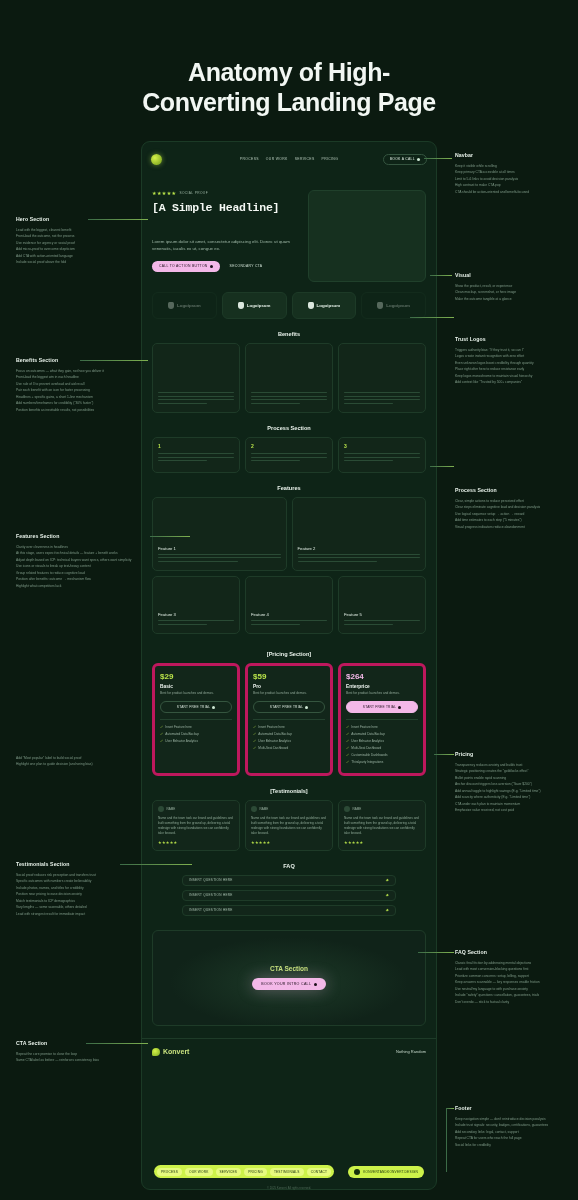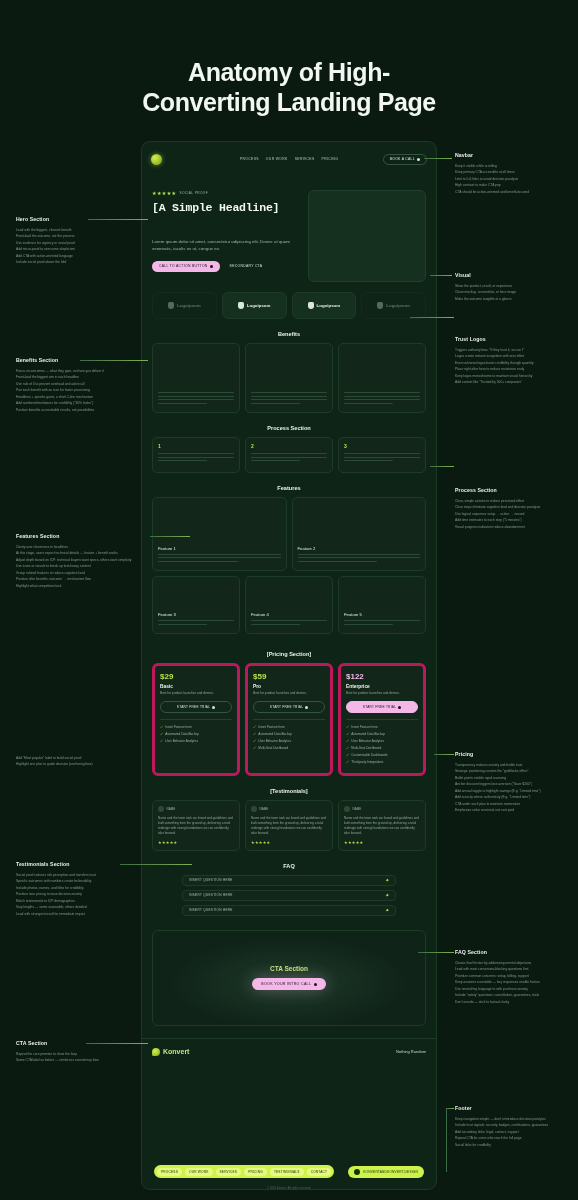--- a/index.html
+++ b/index.html
@@ -349,21 +349,21 @@
               <i class="chk">✓</i>
               <span>User Behavior Analytics</span>
             </div>
           <div class="pr-feat">
               <i class="chk">✓</i>
               <span>Multi-Seat Dashboard</span>
             </div>
         </div>
 
         <div class="pr-card">
-          <div class="pr-price pink">$122</div>
+          <div class="pr-price pink">$264</div>
           <div class="pr-name">Enterprice</div>
           <div class="pr-sub">Best for product launches and demos.</div>
           <div class="pr-btn fill">
             <span>START FREE TRIAL</span>
             <i class="dot-ic"></i>
           </div>
           <div class="pr-div"></div>
           <div class="pr-feat">
               <i class="chk">✓</i>
               <span>Insert Feature here</span>

